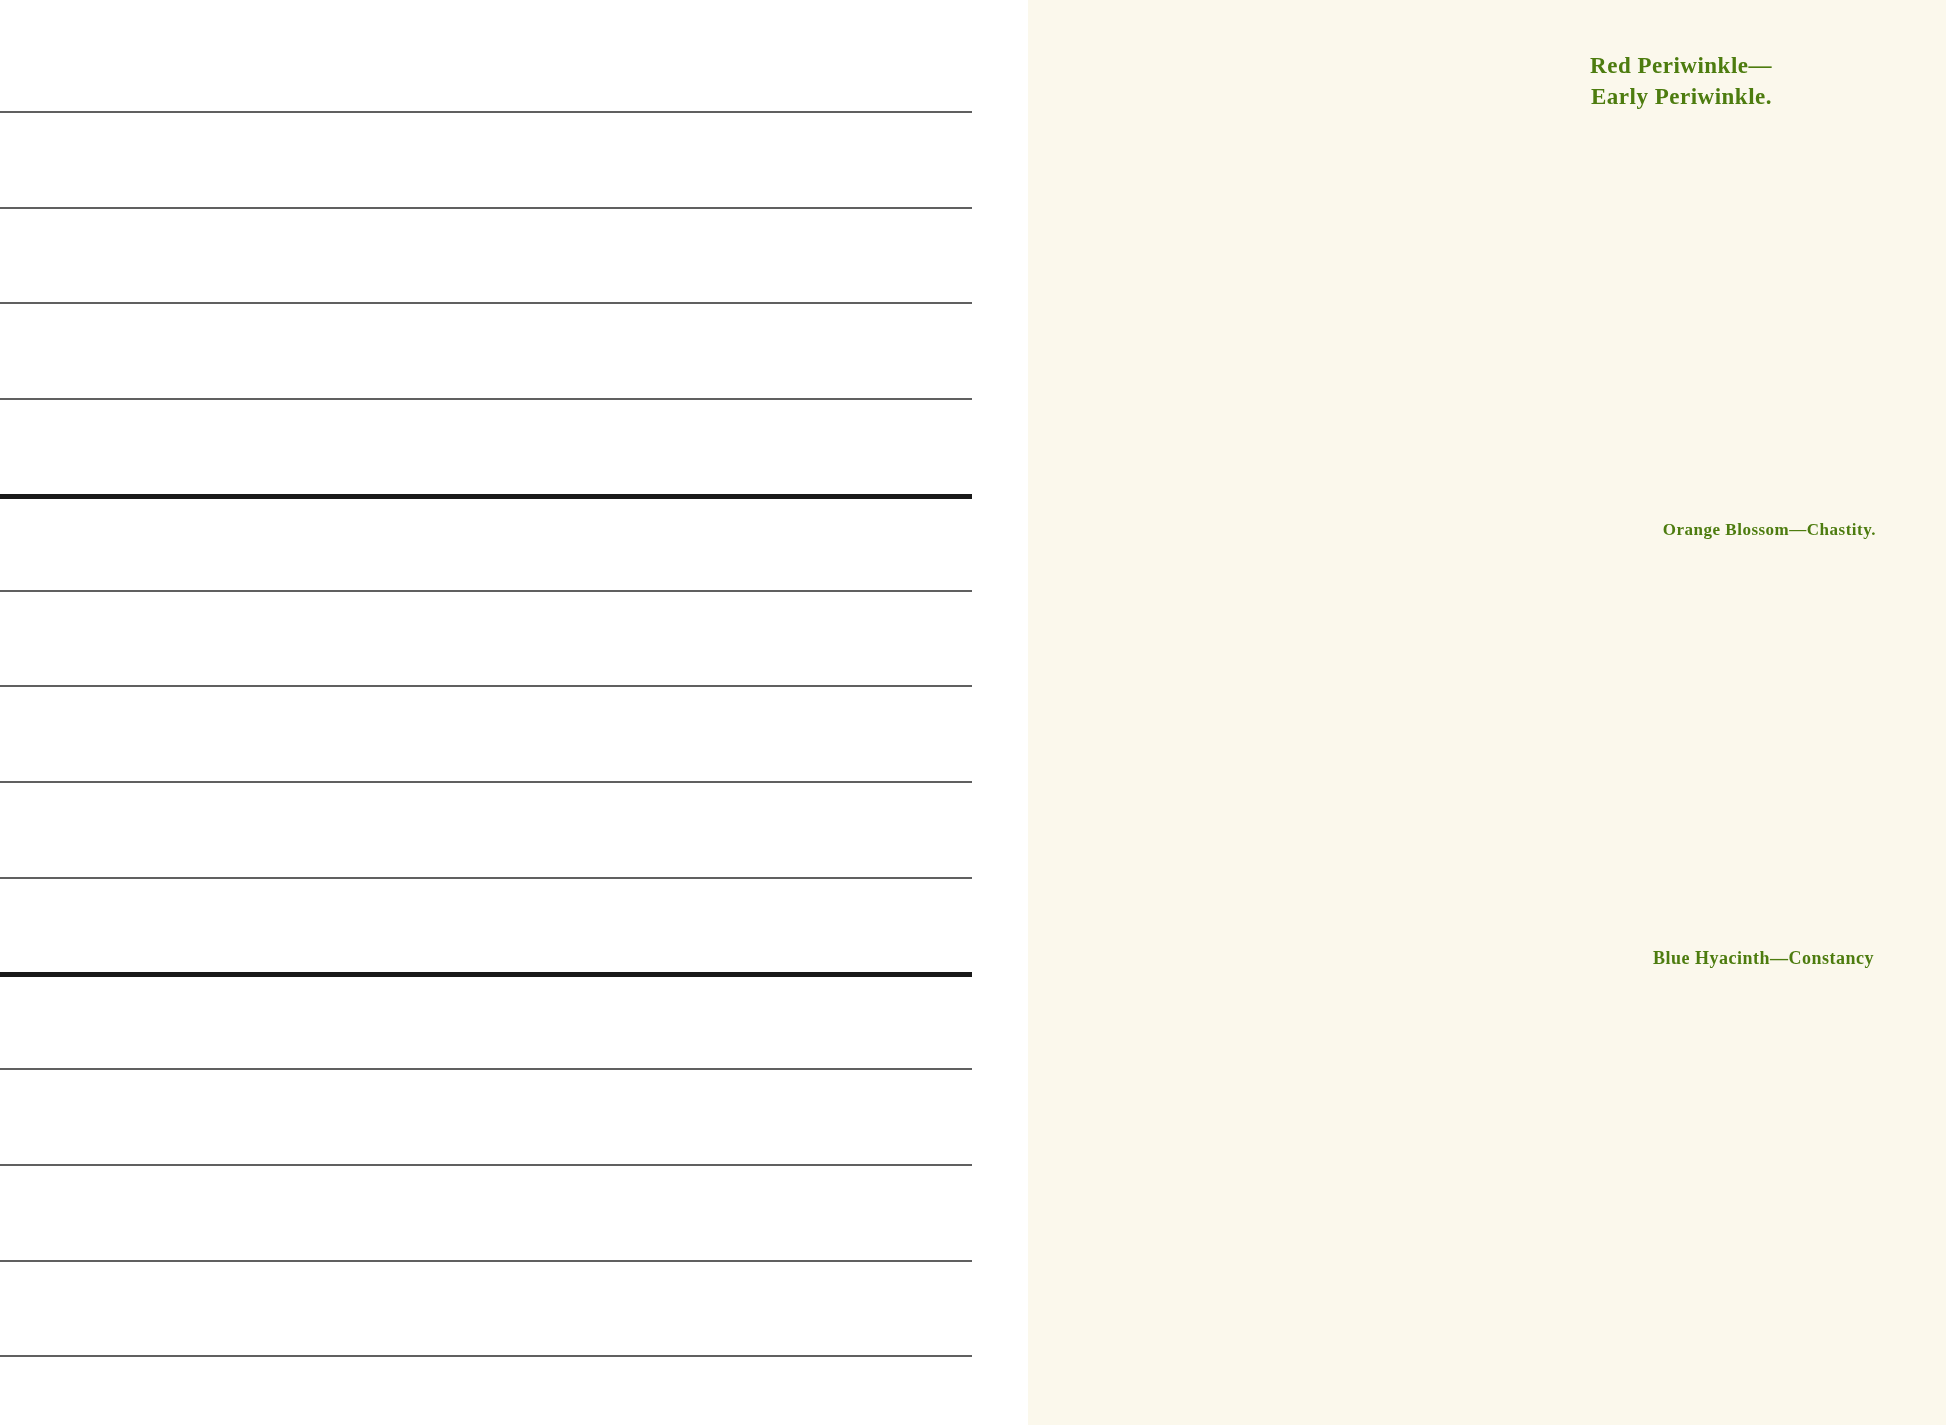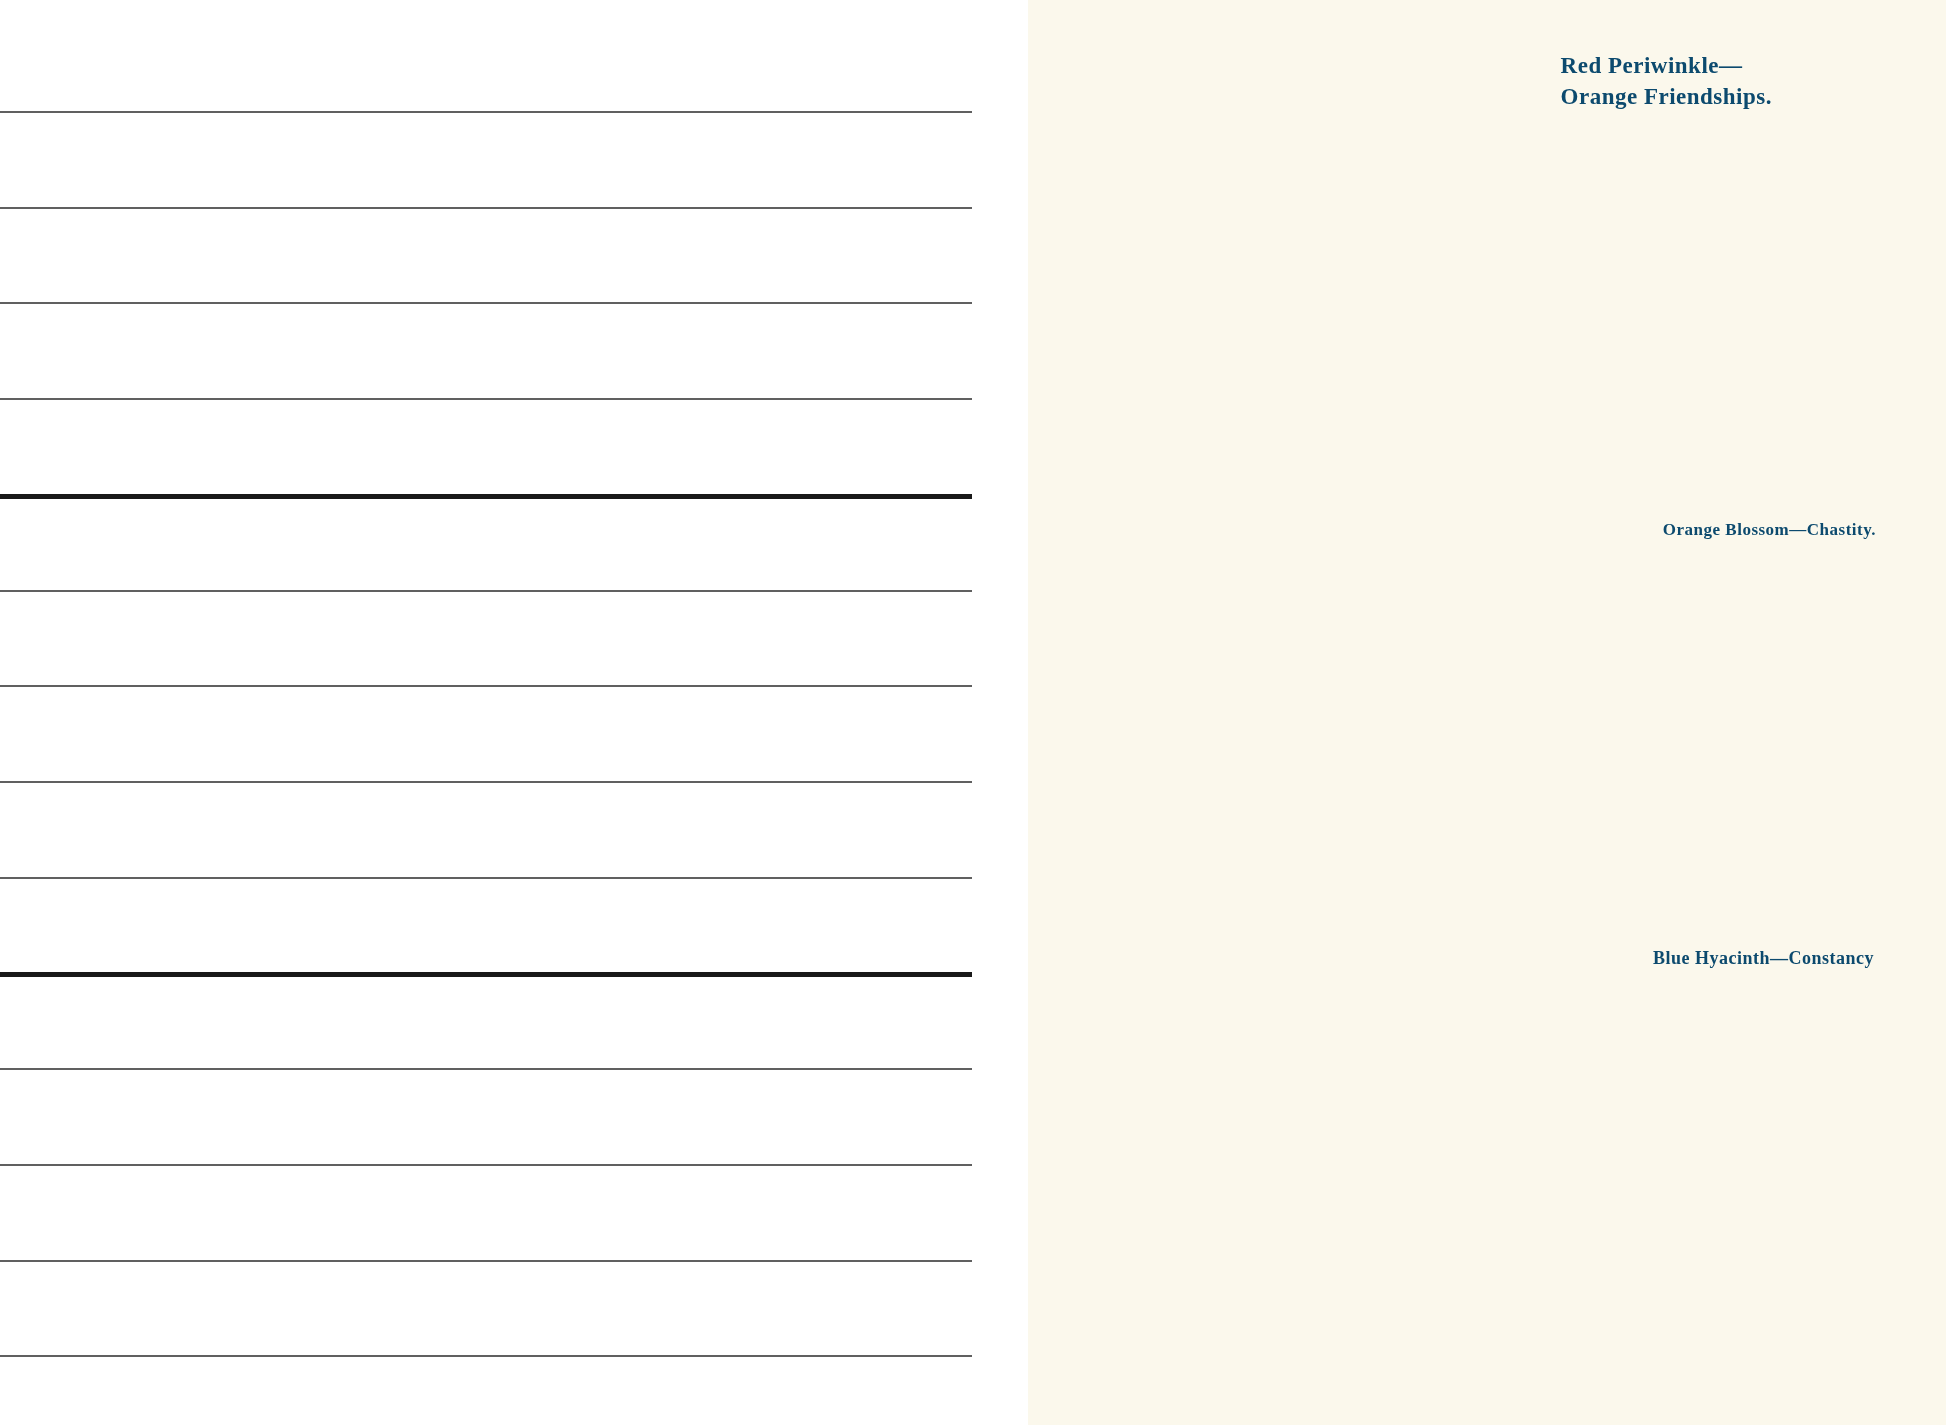--- a/index.html
+++ b/index.html
@@ -5,21 +5,21 @@
   html,body{margin:0;padding:0;background:#ffffff;}
   #app{position:relative;width:1946px;height:1425px;background:#ffffff;overflow:hidden;
        font-family:"Liberation Serif", serif;}
   
   #left-page{position:absolute;left:0;top:0;width:1028px;height:1425px;background:#ffffff;}
   .rule{position:absolute;left:0;width:972px;height:2px;background:#606060;}
   .rule.thick{height:5px;background:#191919;}
   
   #scan-page{position:absolute;left:1028px;top:0;width:918px;height:1425px;background:#fbf8ec;}
   
-  .caption{position:absolute;font-weight:bold;color:#0c4a6e;
+  .caption{position:absolute;font-weight:bold;color:#4d7c0f;text-align:right;
            font-family:"Liberation Serif", serif;letter-spacing:0.5px;}
   #caption-header{right:174px;top:50px;font-size:23px;line-height:31px;}
   #caption-orange{right:70px;top:520px;font-size:17px;}
   #caption-blue{right:72px;top:948px;font-size:18px;}
 </style>
 </head>
 <body>
 
 <div id="app">
 
@@ -37,21 +37,21 @@
       <div class="rule" style="top: 1068px;"></div>
       <div class="rule" style="top: 1164px;"></div>
       <div class="rule" style="top: 1260px;"></div>
       <div class="rule" style="top: 1355px;"></div>
     </div>
 
   <div id="scan-page">
 
     <div id="caption-header" class="caption">
       <div>Red Periwinkle—</div>
-      <div>Orange Friendships.</div>
+      <div>Early Periwinkle.</div>
     </div>
 
     <div class="entry" id="e18">
       
       
       
     </div>
 
     <div class="entry" id="e19">
       

